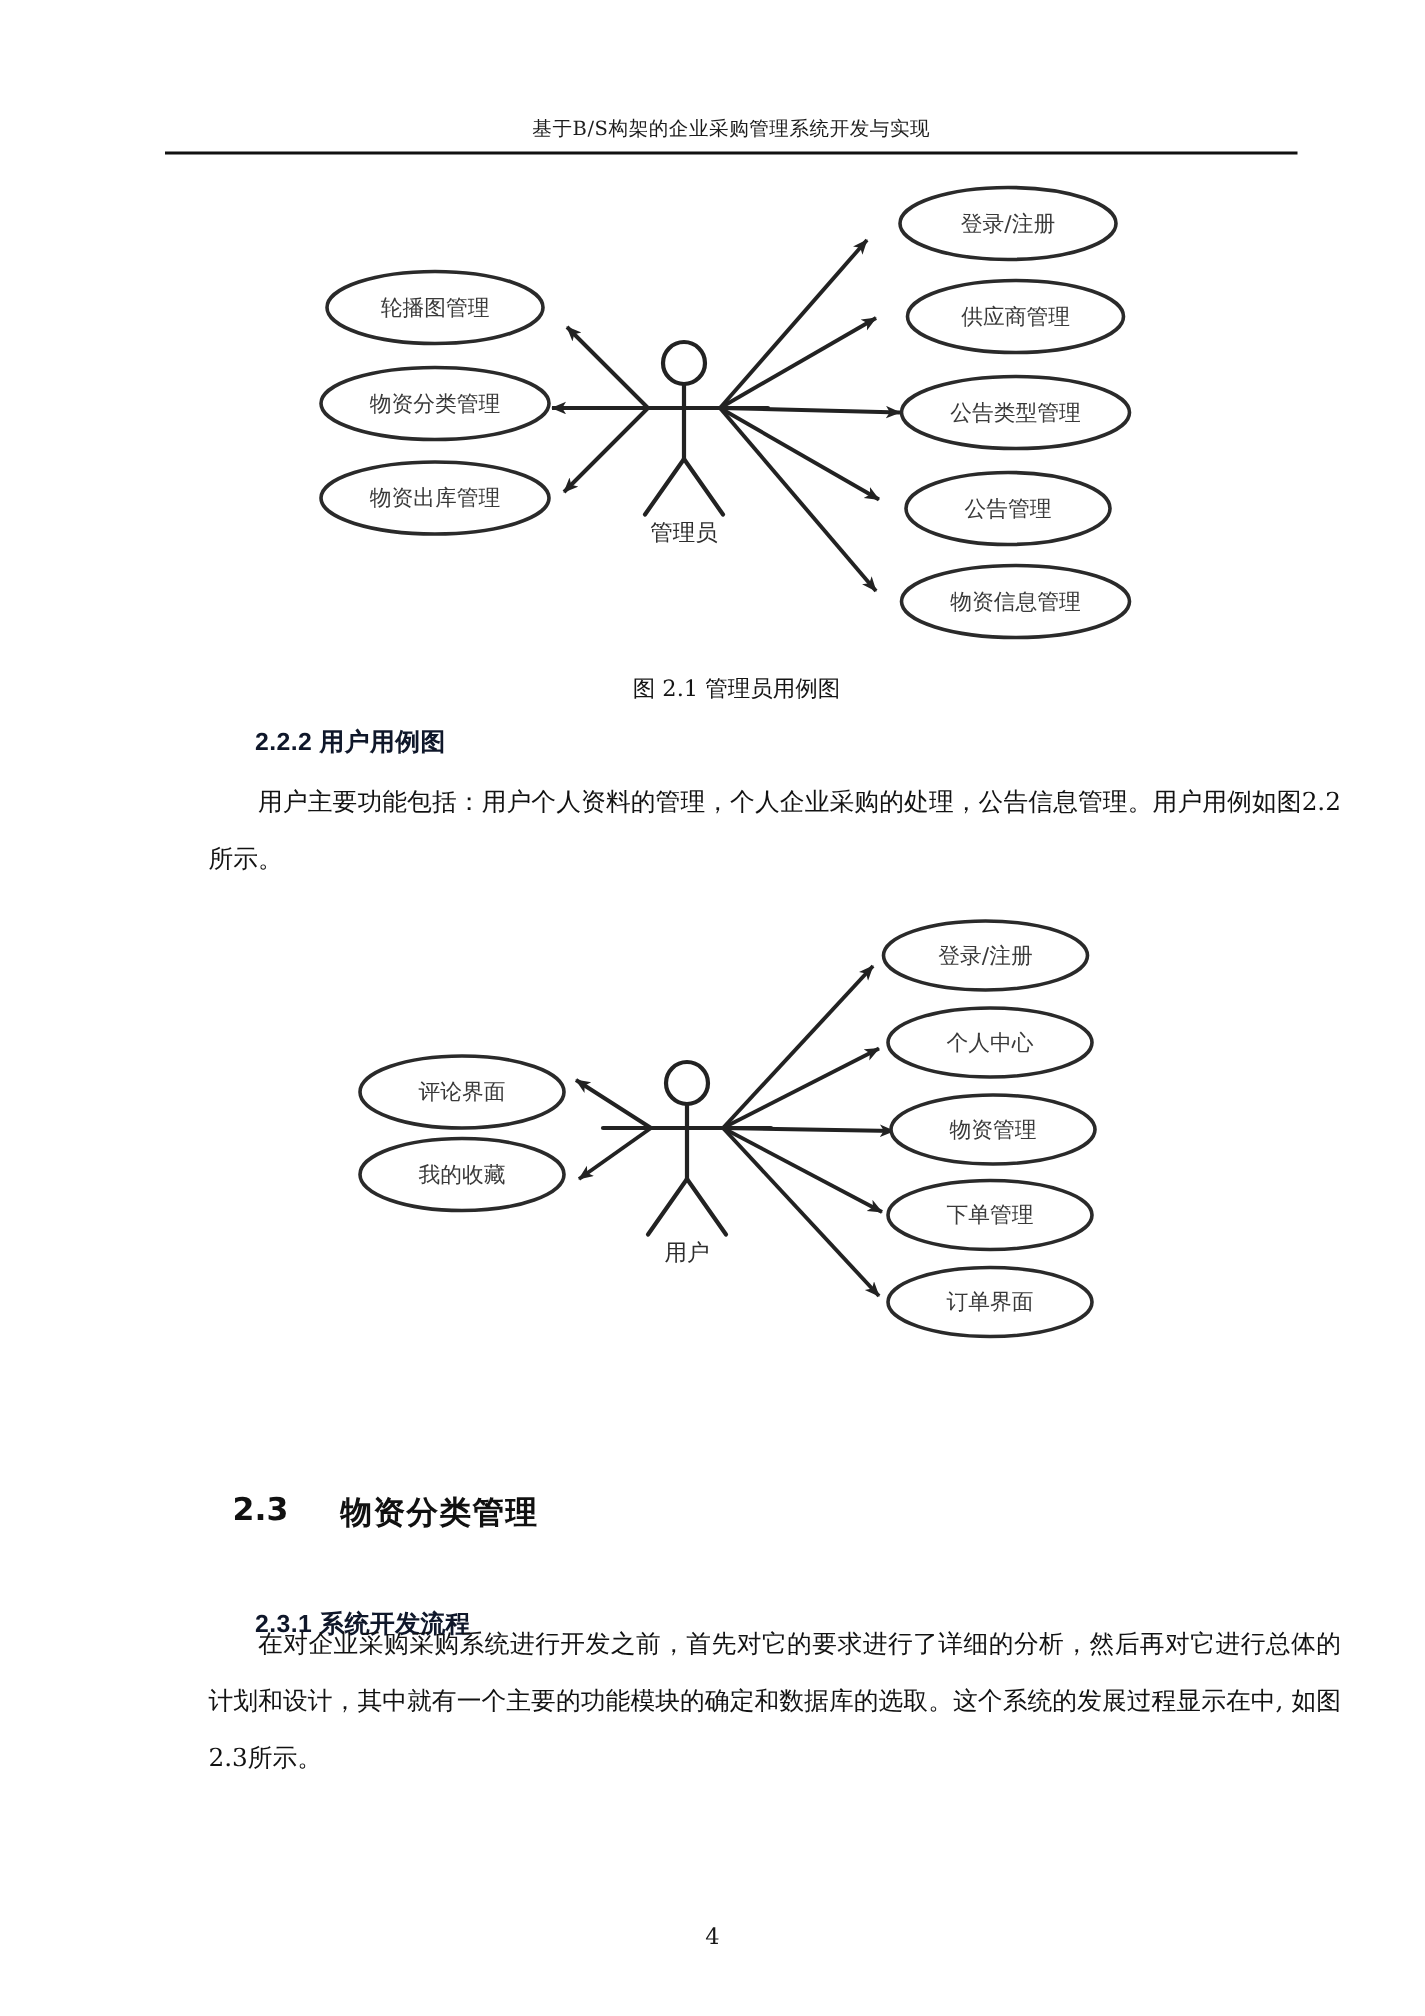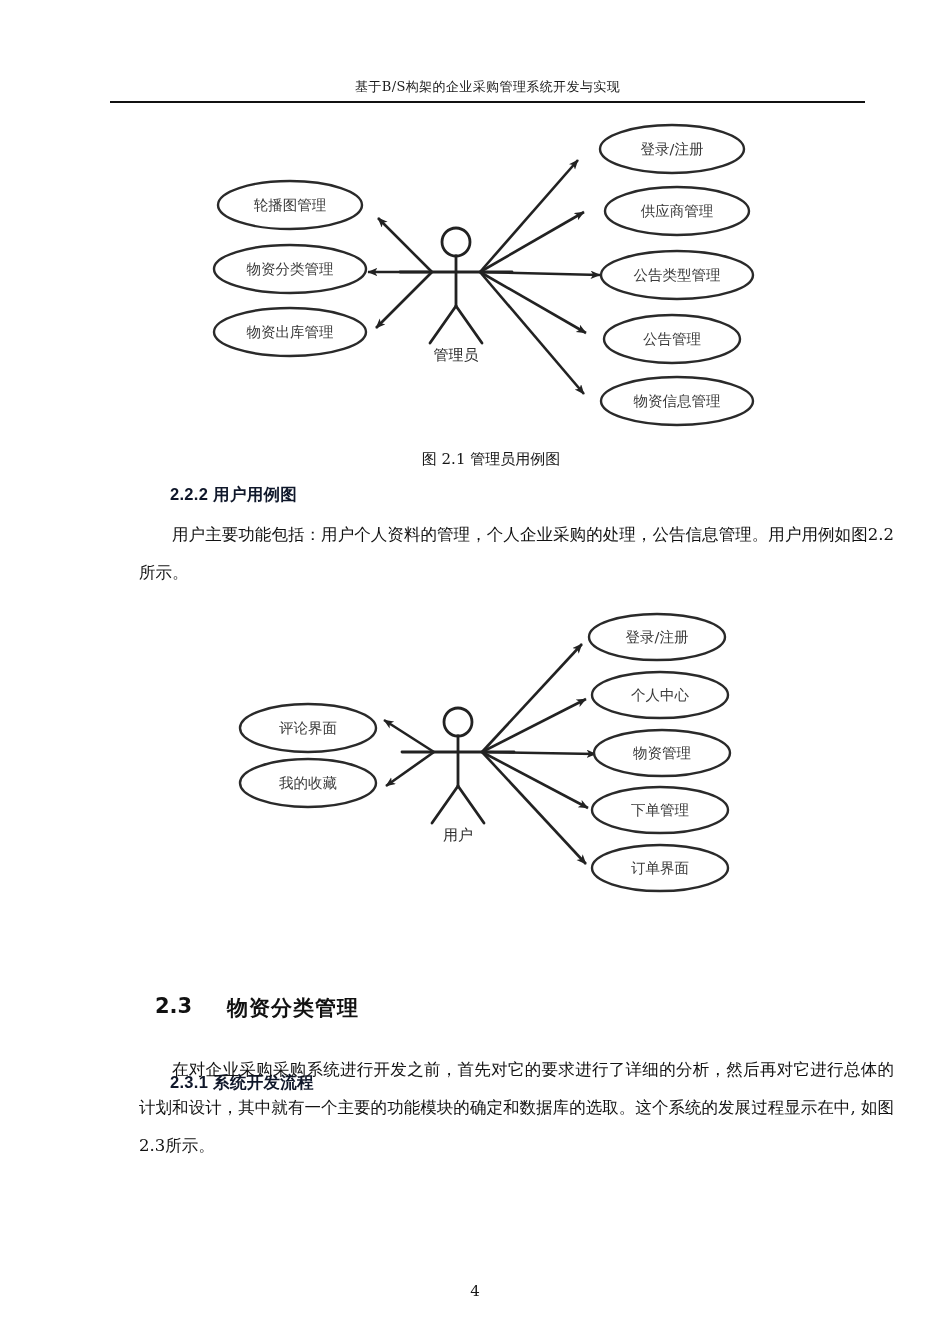--- a/index.html
+++ b/index.html
@@ -133,21 +133,21 @@
     font-family: "DejaVu Serif", "Liberation Serif", serif;
     font-size: 16.5px;
     line-height: 38px;
     text-align: justify;
     text-justify: inter-ideograph;
     text-indent: 2em;
     color: #121212;
     margin-left: 29px;
   }
   #para-user  { top: 516px; }
-  #para-flow  { top: 1051px; }
+  #para-flow  { top: 1077px; }
 
   .page-number {
     position: absolute;
     left: 0;
     top: 1282px;
     width: 950px;
     text-align: center;
     font-family: "DejaVu Serif", "Liberation Serif", serif;
     font-size: 15px;
     color: #181818;

